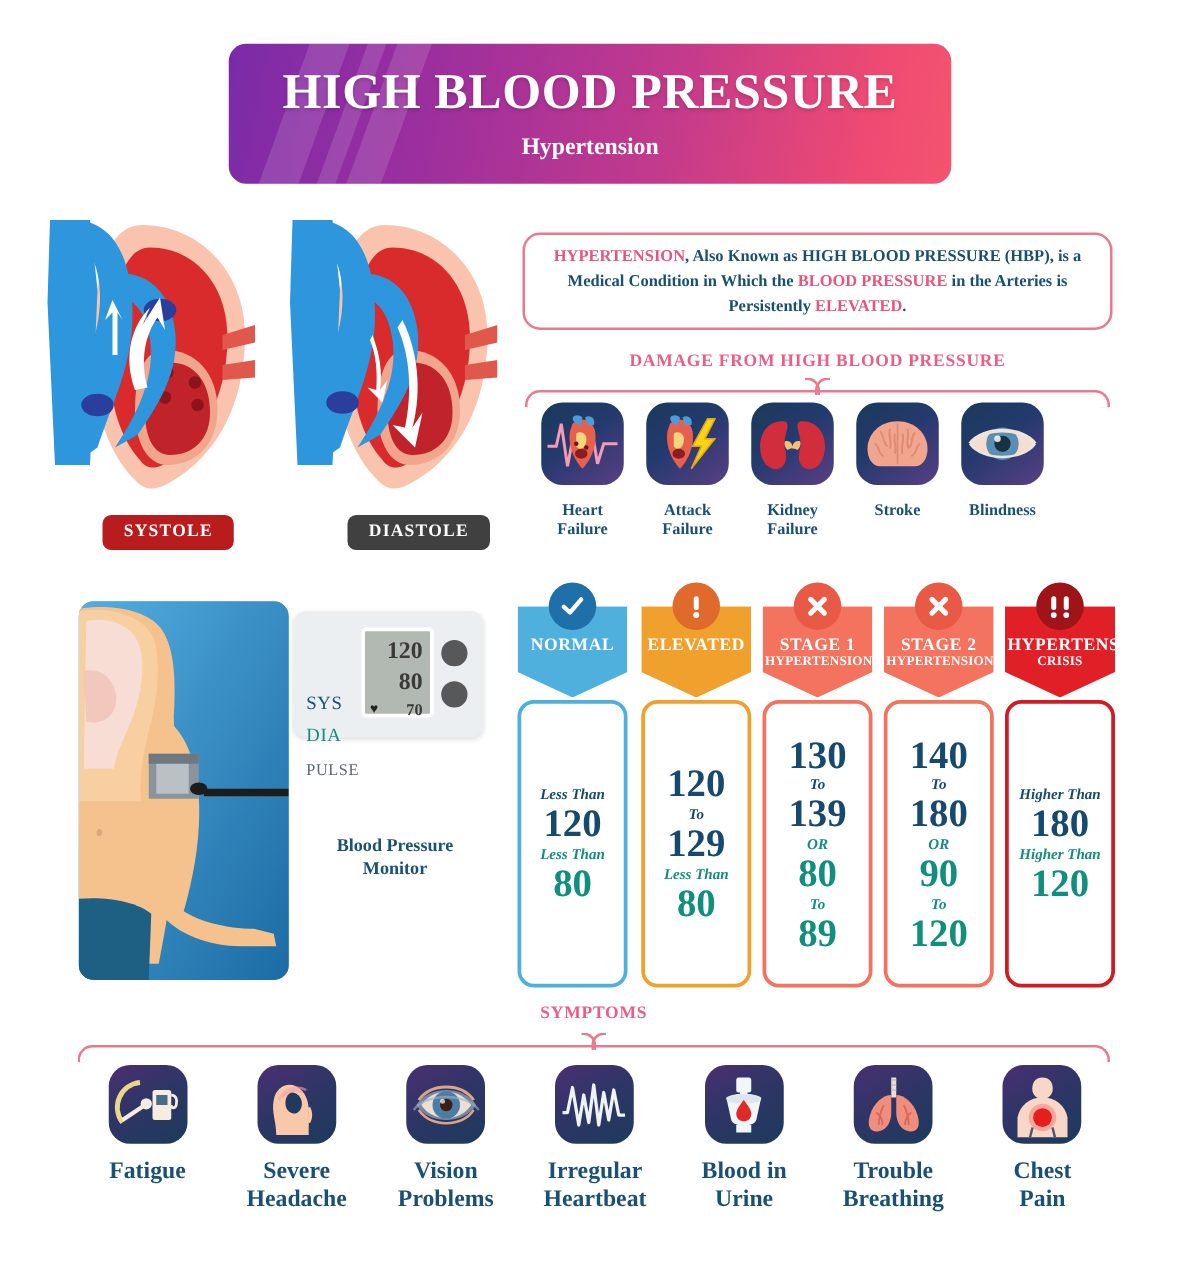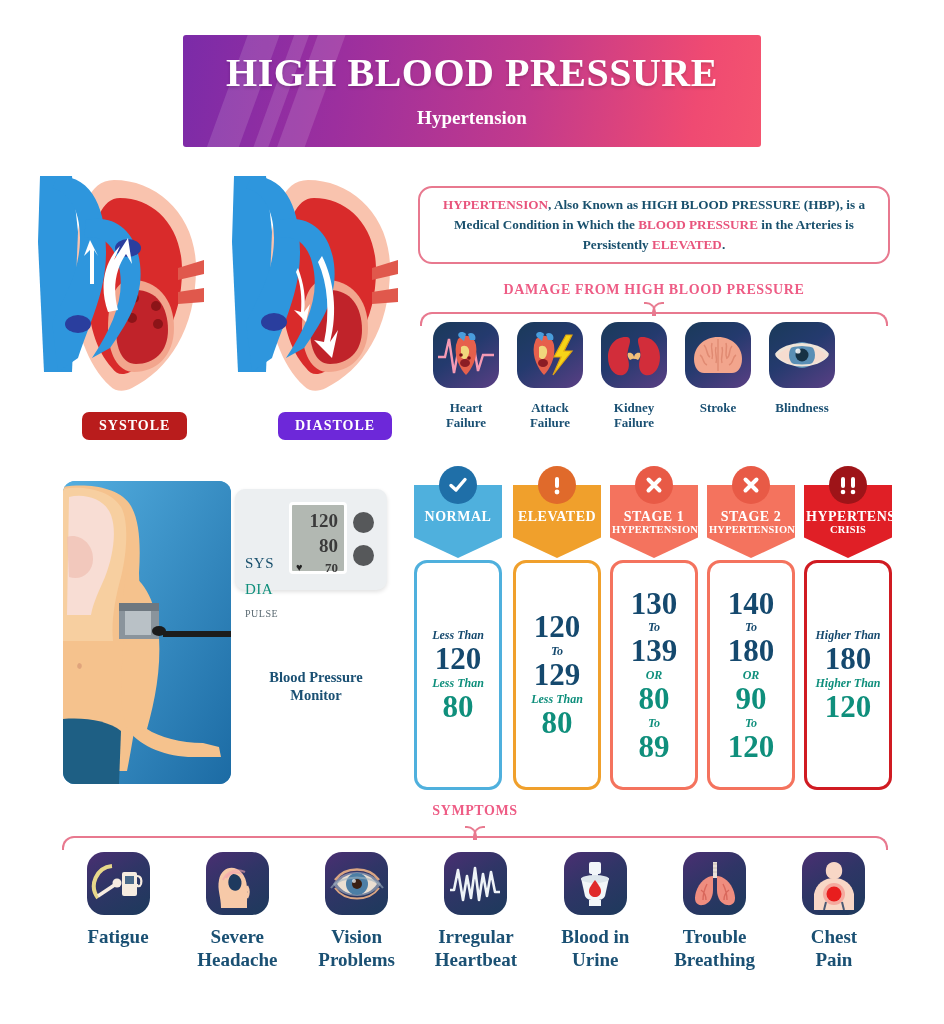--- a/index.html
+++ b/index.html
@@ -8,21 +8,21 @@
     background: #ffffff;
     font-family: "Liberation Serif", serif;
     position: relative;
     overflow: hidden;
   }
 
   
   .header-banner {
     position: absolute; left: 183px; top: 35px;
     width: 578px; height: 112px;
-    border-radius: 3px;
+    border-radius: 14px;
     background: linear-gradient(100deg, #7b2ba8 0%, #9c2f9e 28%, #c23a8c 60%, #ef4a72 88%, #f4546f 100%);
     overflow: hidden;
     display: flex; flex-direction: column;
     align-items: center; justify-content: center;
   }
   .stripe { position: absolute; top: -30px; width: 22px; height: 190px;
             background: rgba(255,255,255,0.13); transform: rotate(20deg); }
   .stripe.s1 { left: 42px; width: 30px; }
   .stripe.s2 { left: 88px; width: 14px; }
   .stripe.s3 { left: 112px; width: 26px; }
@@ -41,21 +41,21 @@
   
   .heart-wrap { position: absolute; }
   .heart-a { left: 28px; top: 172px; }
   .heart-b { left: 222px; top: 172px; }
   .heart-label {
     position: absolute; top: 412px;
     padding: 6px 17px; border-radius: 7px;
     color: #fff; font-size: 14px; font-weight: bold; letter-spacing: 1px;
   }
   .lbl-sys { left: 82px; background: #b91c1c; }
-  .lbl-dia { left: 278px; background: #6d28d9; }
+  .lbl-dia { left: 278px; background: #404040; }
 
   
   .desc-box {
     position: absolute; left: 418px; top: 186px;
     width: 472px; height: 78px;
     border: 2px solid #e8798f; border-radius: 14px;
     background: #fff;
     display: flex; align-items: center; justify-content: flex-end;
     padding: 6px 16px;
   }
@@ -140,21 +140,21 @@
     box-shadow: 0 2px 4px rgba(0,0,0,0.12);
   }
   .screen {
     position: absolute; left: 54px; top: 13px;
     width: 58px; height: 72px;
     background: #b2b8b2; border: 3px solid #fff; border-radius: 4px;
   }
   .mrow { position: absolute; font-weight: normal; margin-top: 48px; }
   .m-sys { left: 10px; top: 18px; font-size: 15px; color: #19506d; letter-spacing: 0.5px; }
   .m-dia { left: 10px; top: 44px; font-size: 15px; color: #0f8f7c; letter-spacing: 0.5px; }
-  .m-pulse { left: 10px; top: 71px; font-size: 10px; color: #5b6a72; letter-spacing: 0.5px; }
+  .m-pulse { left: 10px; top: 71px; font-size: 13px; color: #5b6a72; letter-spacing: 0.5px; }
   .v-sys { position: absolute; right: 6px; top: 5px; font-size: 19px; font-weight: bold; color: #3a3a3a; }
   .v-dia { position: absolute; right: 6px; top: 30px; font-size: 19px; font-weight: bold; color: #3a3a3a; }
   .v-pulse { position: absolute; right: 6px; top: 55px; font-size: 13px; font-weight: bold; color: #3a3a3a; margin-left: 40px; }
   .heart-glyph { position: absolute; left: 4px; top: 56px; font-size: 11px; color: #222; }
   .mbtn { position: absolute; right: 13px; width: 21px; height: 21px; border-radius: 50%; background: #56585a; }
   .mbtn.b1 { top: 23px; }
   .mbtn.b2 { top: 56px; }
   .monitor-label {
     position: absolute; left: 246px; top: 668px; width: 140px;
     text-align: center; color: #1a5073; font-size: 14.5px;

